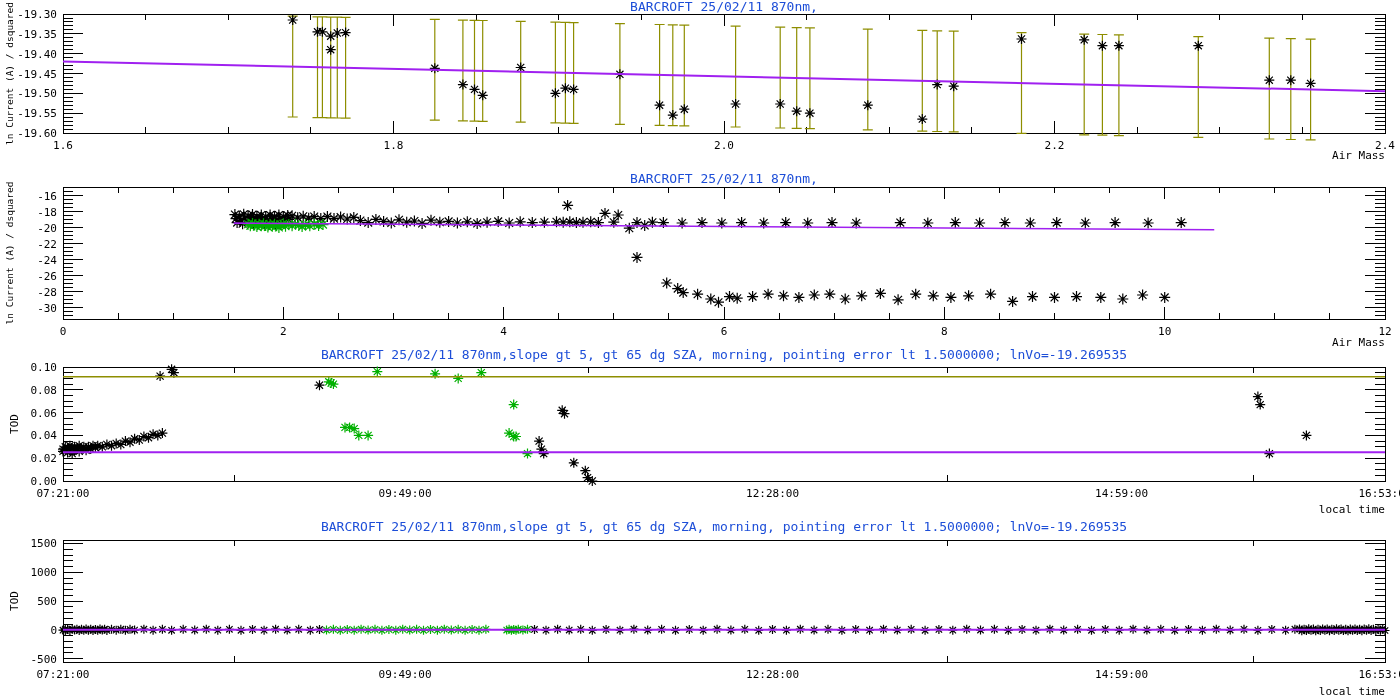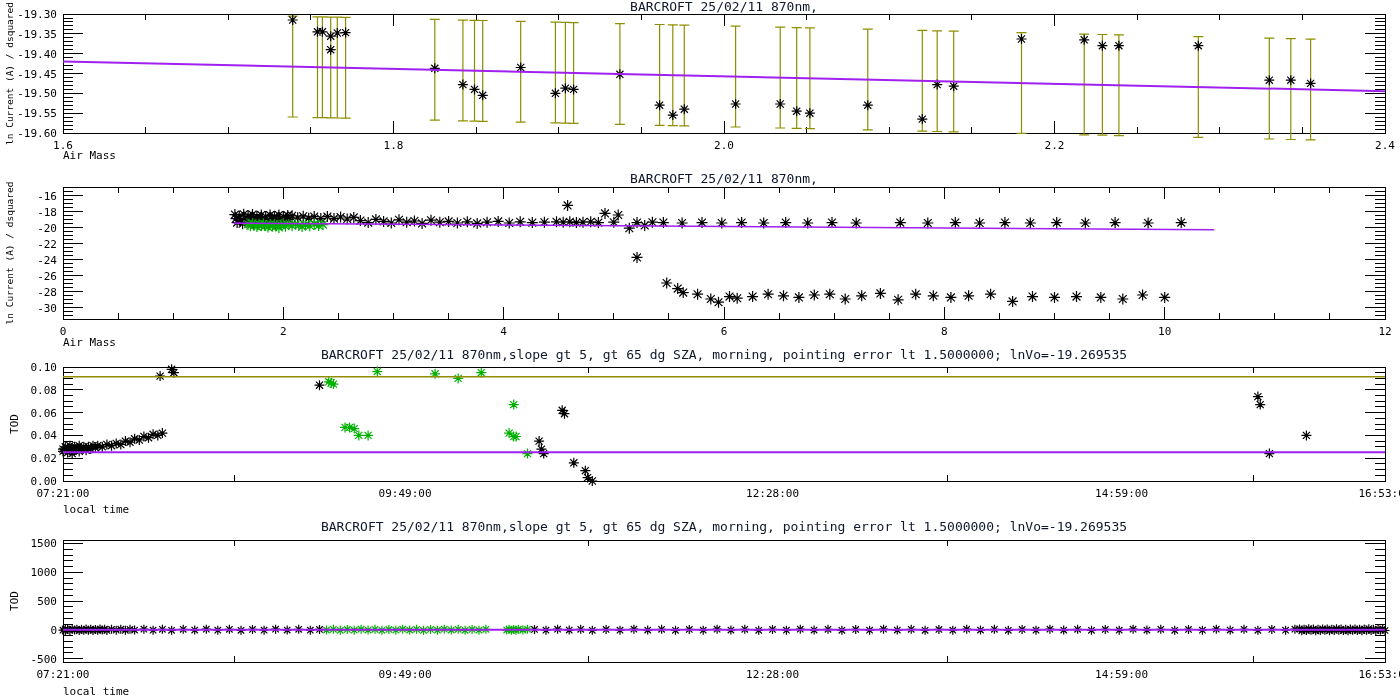--- a/index.html
+++ b/index.html
@@ -1,22 +1,22 @@
 <!DOCTYPE html>
 <html><head>
 <meta charset="utf-8">
 <style>
   html,body{margin:0;padding:0;background:#ffffff;}
   #stage{position:relative;width:1400px;height:700px;background:#ffffff;overflow:hidden;
          font-family:"DejaVu Sans Mono",monospace;color:#000;}
   #plot{position:absolute;left:0;top:0;}
   svg text{font-family:"DejaVu Sans Mono",monospace;fill:#000;}
   .ptitle{position:absolute;left:63px;width:1322px;text-align:center;font-size:13px;
-          line-height:14px;white-space:pre;color:#0f172a;}
-  .pxlabel{position:absolute;left:63px;width:1322px;text-align:left;font-size:11px;
+          line-height:14px;white-space:pre;color:#1d4ed8;}
+  .pxlabel{position:absolute;left:63px;width:1322px;text-align:right;font-size:11px;
            line-height:12px;color:#000;}
 </style>
 </head>
 <body>
 
 <div id="stage">
   <svg id="plot" width="1400" height="700" viewBox="0 0 1400 700">
       <g>
         <rect x="63" y="14" width="1322" height="119" fill="none" stroke="#000000" stroke-width="1" shape-rendering="crispEdges"></rect>
         <path d="M63 133V121M63 14V26M393.5 133V121M393.5 14V26M724 133V121M724 14V26M1054.5000000000005 133V121M1054.5000000000005 14V26M1385 133V121M1385 14V26M145.6 133V127M145.6 14V20M228.3 133V127M228.3 14V20M310.9 133V127M310.9 14V20M476.1 133V127M476.1 14V20M558.8 133V127M558.8 14V20M641.4 133V127M641.4 14V20M806.6 133V127M806.6 14V20M889.3 133V127M889.3 14V20M971.9 133V127M971.9 14V20M1137.1 133V127M1137.1 14V20M1219.7 133V127M1219.7 14V20M1302.4 133V127M1302.4 14V20M63 133.0H83M1385 133.0H1365M63 113.2H83M1385 113.2H1365M63 93.3H83M1385 93.3H1365M63 73.5H83M1385 73.5H1365M63 53.7H83M1385 53.7H1365M63 33.8H83M1385 33.8H1365M63 14.0H83M1385 14.0H1365M63 129.0H73M1385 129.0H1375M63 125.1H73M1385 125.1H1375M63 121.1H73M1385 121.1H1375M63 117.1H73M1385 117.1H1375M63 109.2H73M1385 109.2H1375M63 105.2H73M1385 105.2H1375M63 101.3H73M1385 101.3H1375M63 97.3H73M1385 97.3H1375M63 89.4H73M1385 89.4H1375M63 85.4H73M1385 85.4H1375M63 81.4H73M1385 81.4H1375M63 77.5H73M1385 77.5H1375M63 69.5H73M1385 69.5H1375M63 65.6H73M1385 65.6H1375M63 61.6H73M1385 61.6H1375M63 57.6H73M1385 57.6H1375M63 49.7H73M1385 49.7H1375M63 45.7H73M1385 45.7H1375M63 41.8H73M1385 41.8H1375M63 37.8H73M1385 37.8H1375M63 29.9H73M1385 29.9H1375M63 25.9H73M1385 25.9H1375M63 21.9H73M1385 21.9H1375M63 18.0H73M1385 18.0H1375" stroke="#000000" stroke-width="1" fill="none" shape-rendering="crispEdges"></path>

